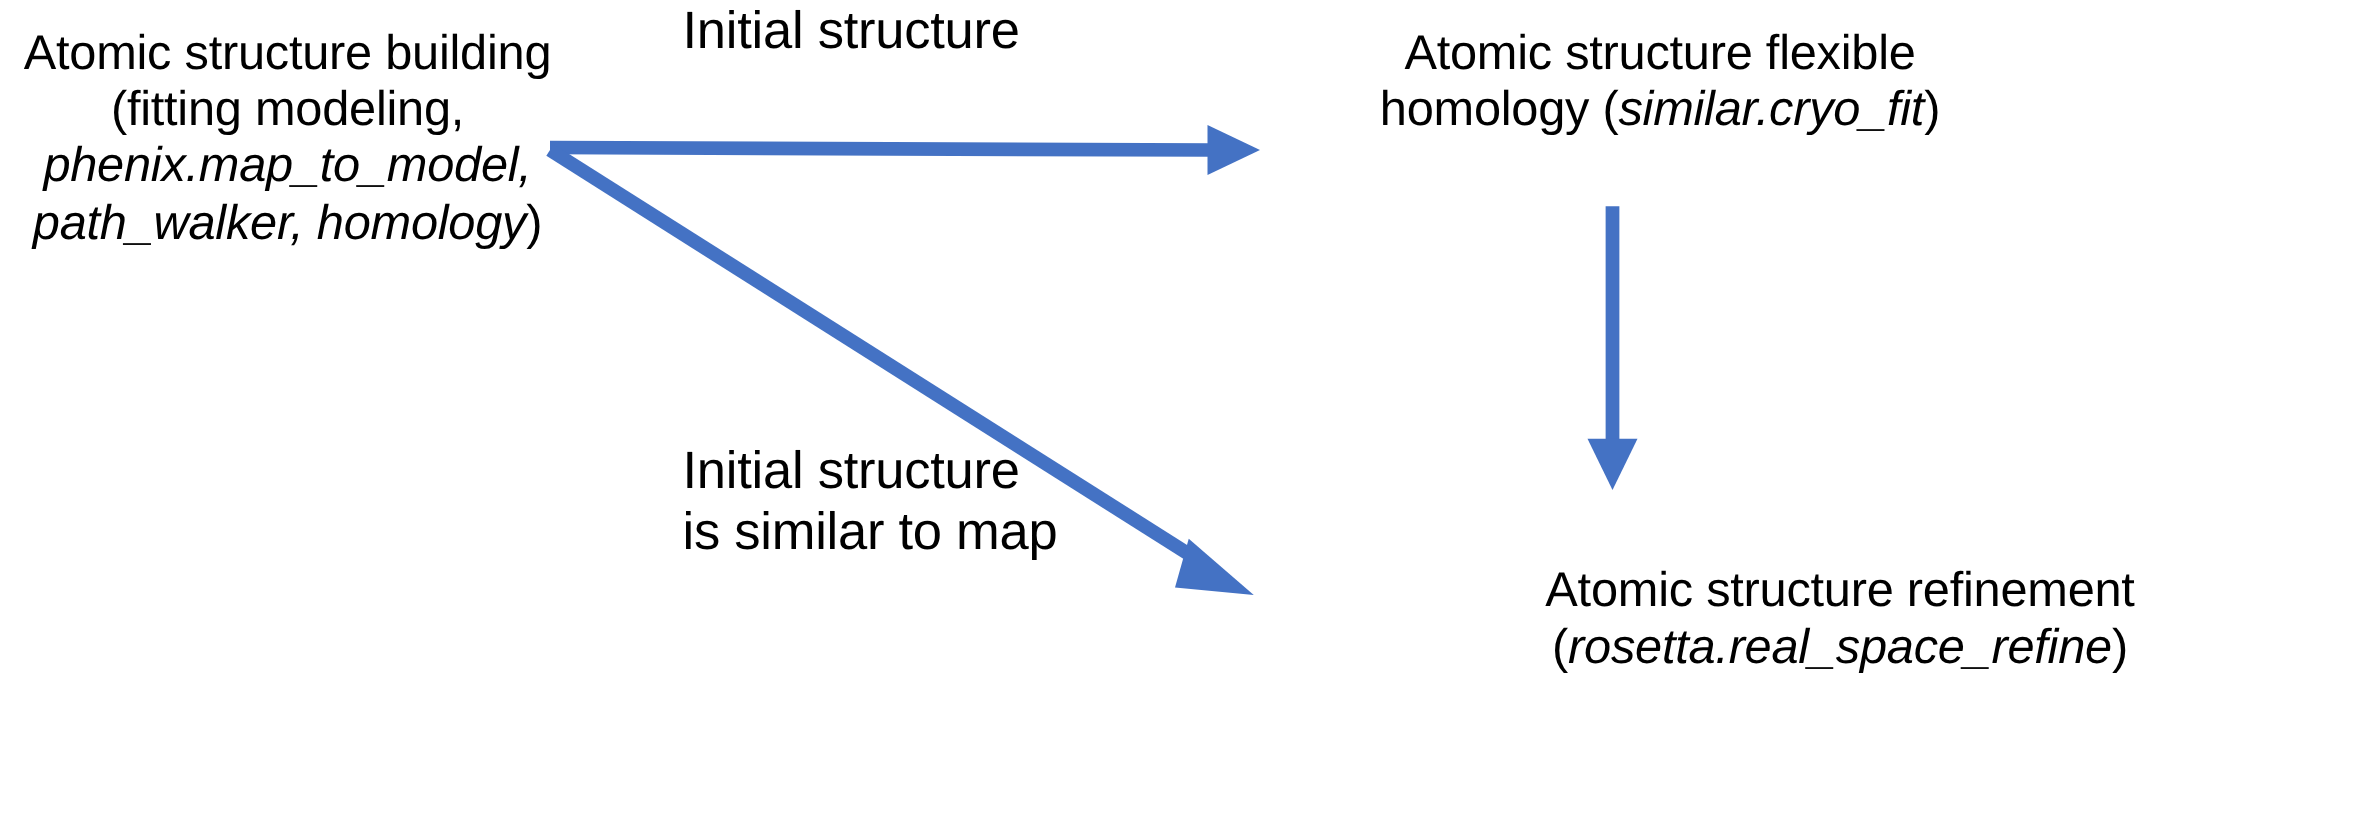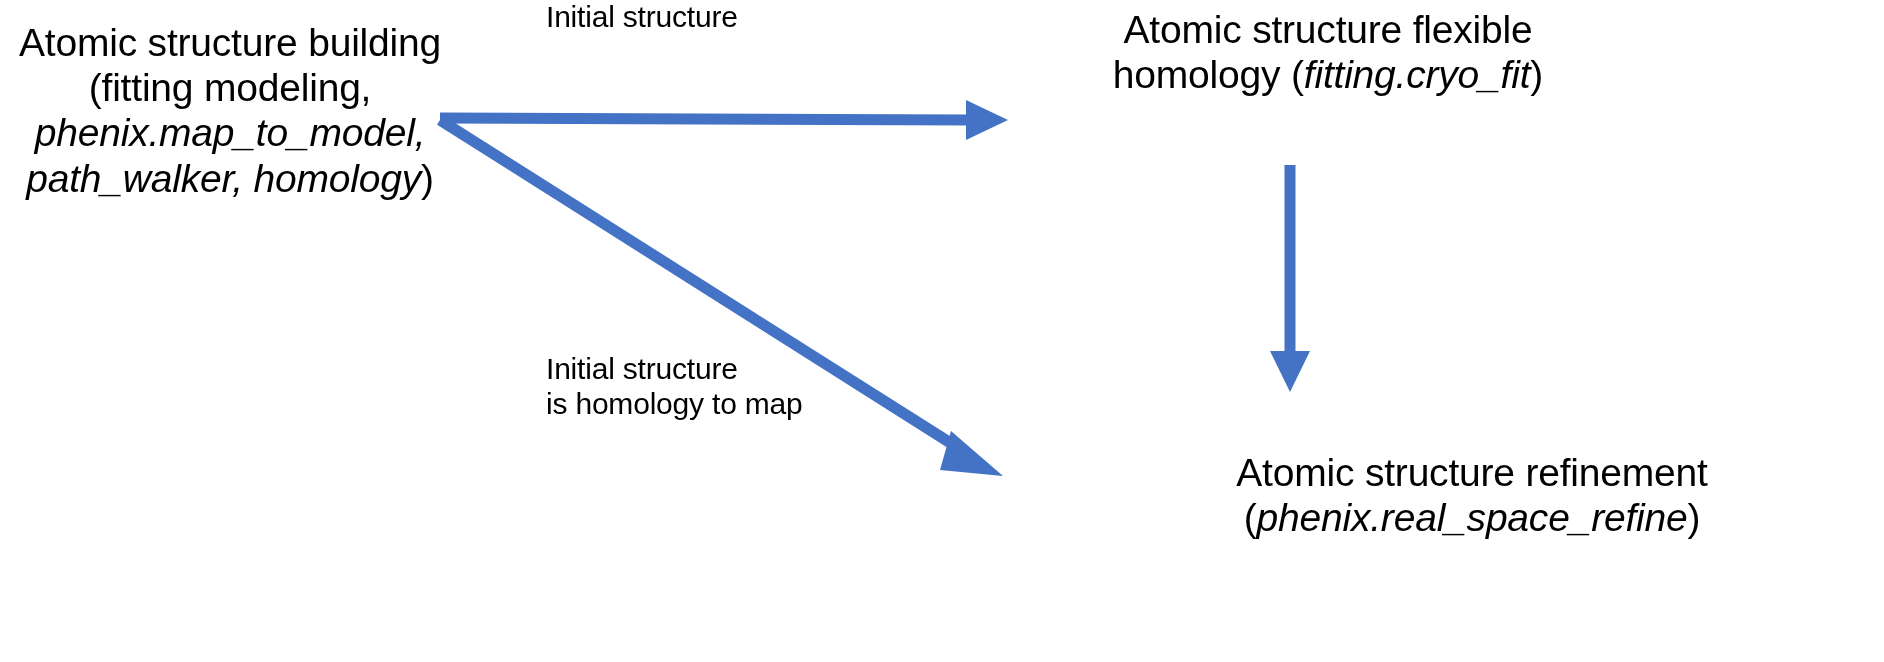--- a/index.html
+++ b/index.html
@@ -29,21 +29,21 @@
     white-space: nowrap;
   }
   .node .ln {
     display: block;
   }
   .edge-label {
     position: absolute;
     text-align: left;
     line-height: 1.16;
     color: #000000;
-    font-size: 30px;
+    font-size: 42px;
     font-weight: 400;
     letter-spacing: -0.2px;
     white-space: nowrap;
   }
   .edge-label .ln {
     display: block;
   }
   .code {
     font-style: italic;
   }
@@ -51,21 +51,21 @@
     position: absolute;
     left: 0;
     top: 0;
     width: 1884px;
     height: 662px;
     overflow: visible;
   }
 
   
   #node-build    { left: 0px;    top: 20px;  width: 460px; }
-  #node-fit      { left: 1078px; top: 7px;  width: 500px; }
+  #node-fit      { left: 1078px; top: 20px;  width: 500px; }
   #node-refine   { left: 1060px; top: 450px; width: 824px; }
 
   
   #label-different { left: 546px; top: 0px;   }
   #label-similar   { left: 546px; top: 352px; }
 </style>
 </head>
 <body>
 
 <div id="canvas">
@@ -90,30 +90,30 @@
 
   <div class="node" id="node-build">
     <span class="ln">Atomic structure building</span>
     <span class="ln">(fitting modeling,</span>
     <span class="ln code">phenix.map_to_model,</span>
     <span class="ln"><span class="code">path_walker, homology</span><span>)</span></span>
   </div>
 
   <div class="node" id="node-fit">
     <span class="ln">Atomic structure flexible</span>
-    <span class="ln"><span>homology (</span><span class="code">fitting.cryo_fit</span><span>)</span></span>
+    <span class="ln"><span>homology (</span><span class="code">similar.cryo_fit</span><span>)</span></span>
   </div>
 
   <div class="node" id="node-refine">
     <span class="ln">Atomic structure refinement</span>
-    <span class="ln"><span>(</span><span class="code">phenix.real_space_refine</span><span>)</span></span>
+    <span class="ln"><span>(</span><span class="code">rosetta.real_space_refine</span><span>)</span></span>
   </div>
 
   <div class="edge-label" id="label-different">
     <span class="ln">Initial structure</span>
   </div>
 
   <div class="edge-label" id="label-similar">
     <span class="ln">Initial structure</span>
-    <span class="ln">is homology to map</span>
+    <span class="ln">is similar to map</span>
   </div>
 
 </div>
 
 </body></html>

